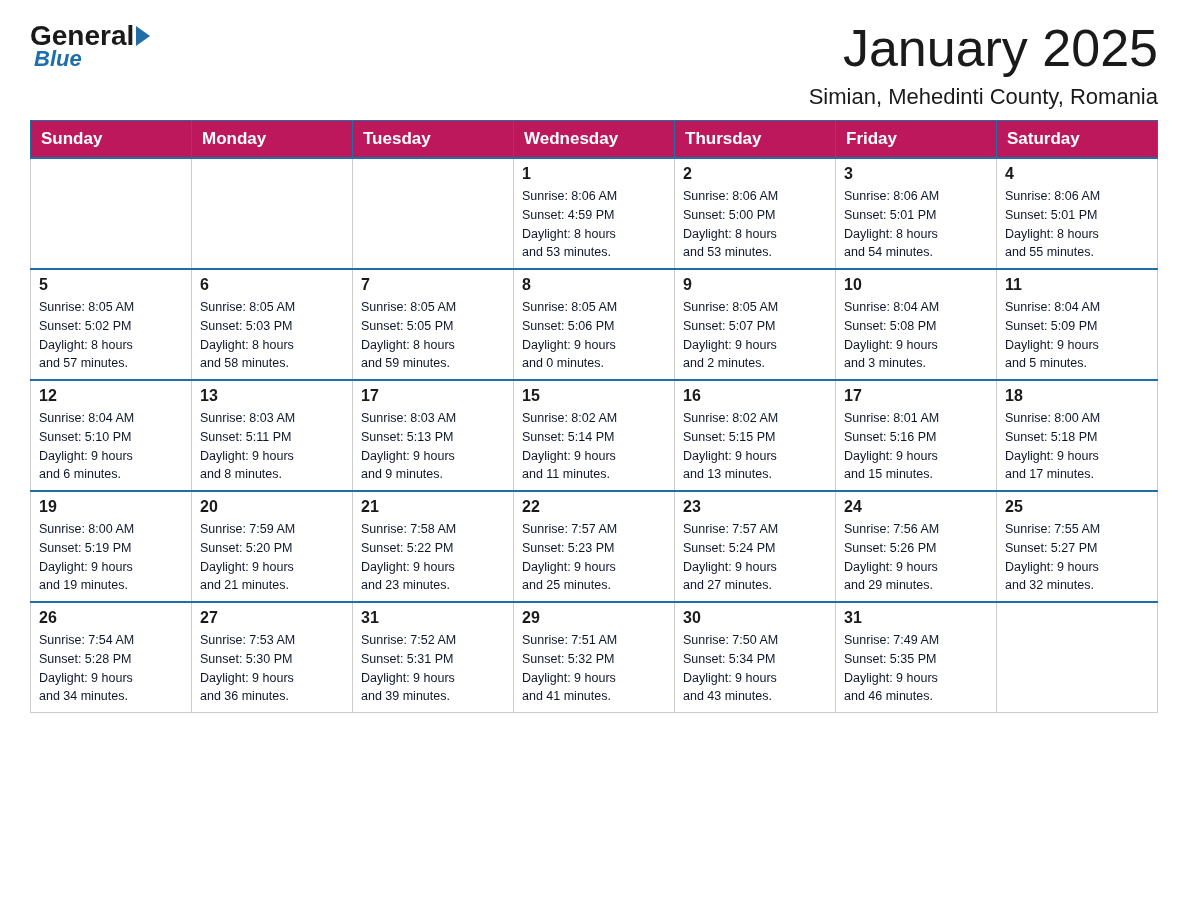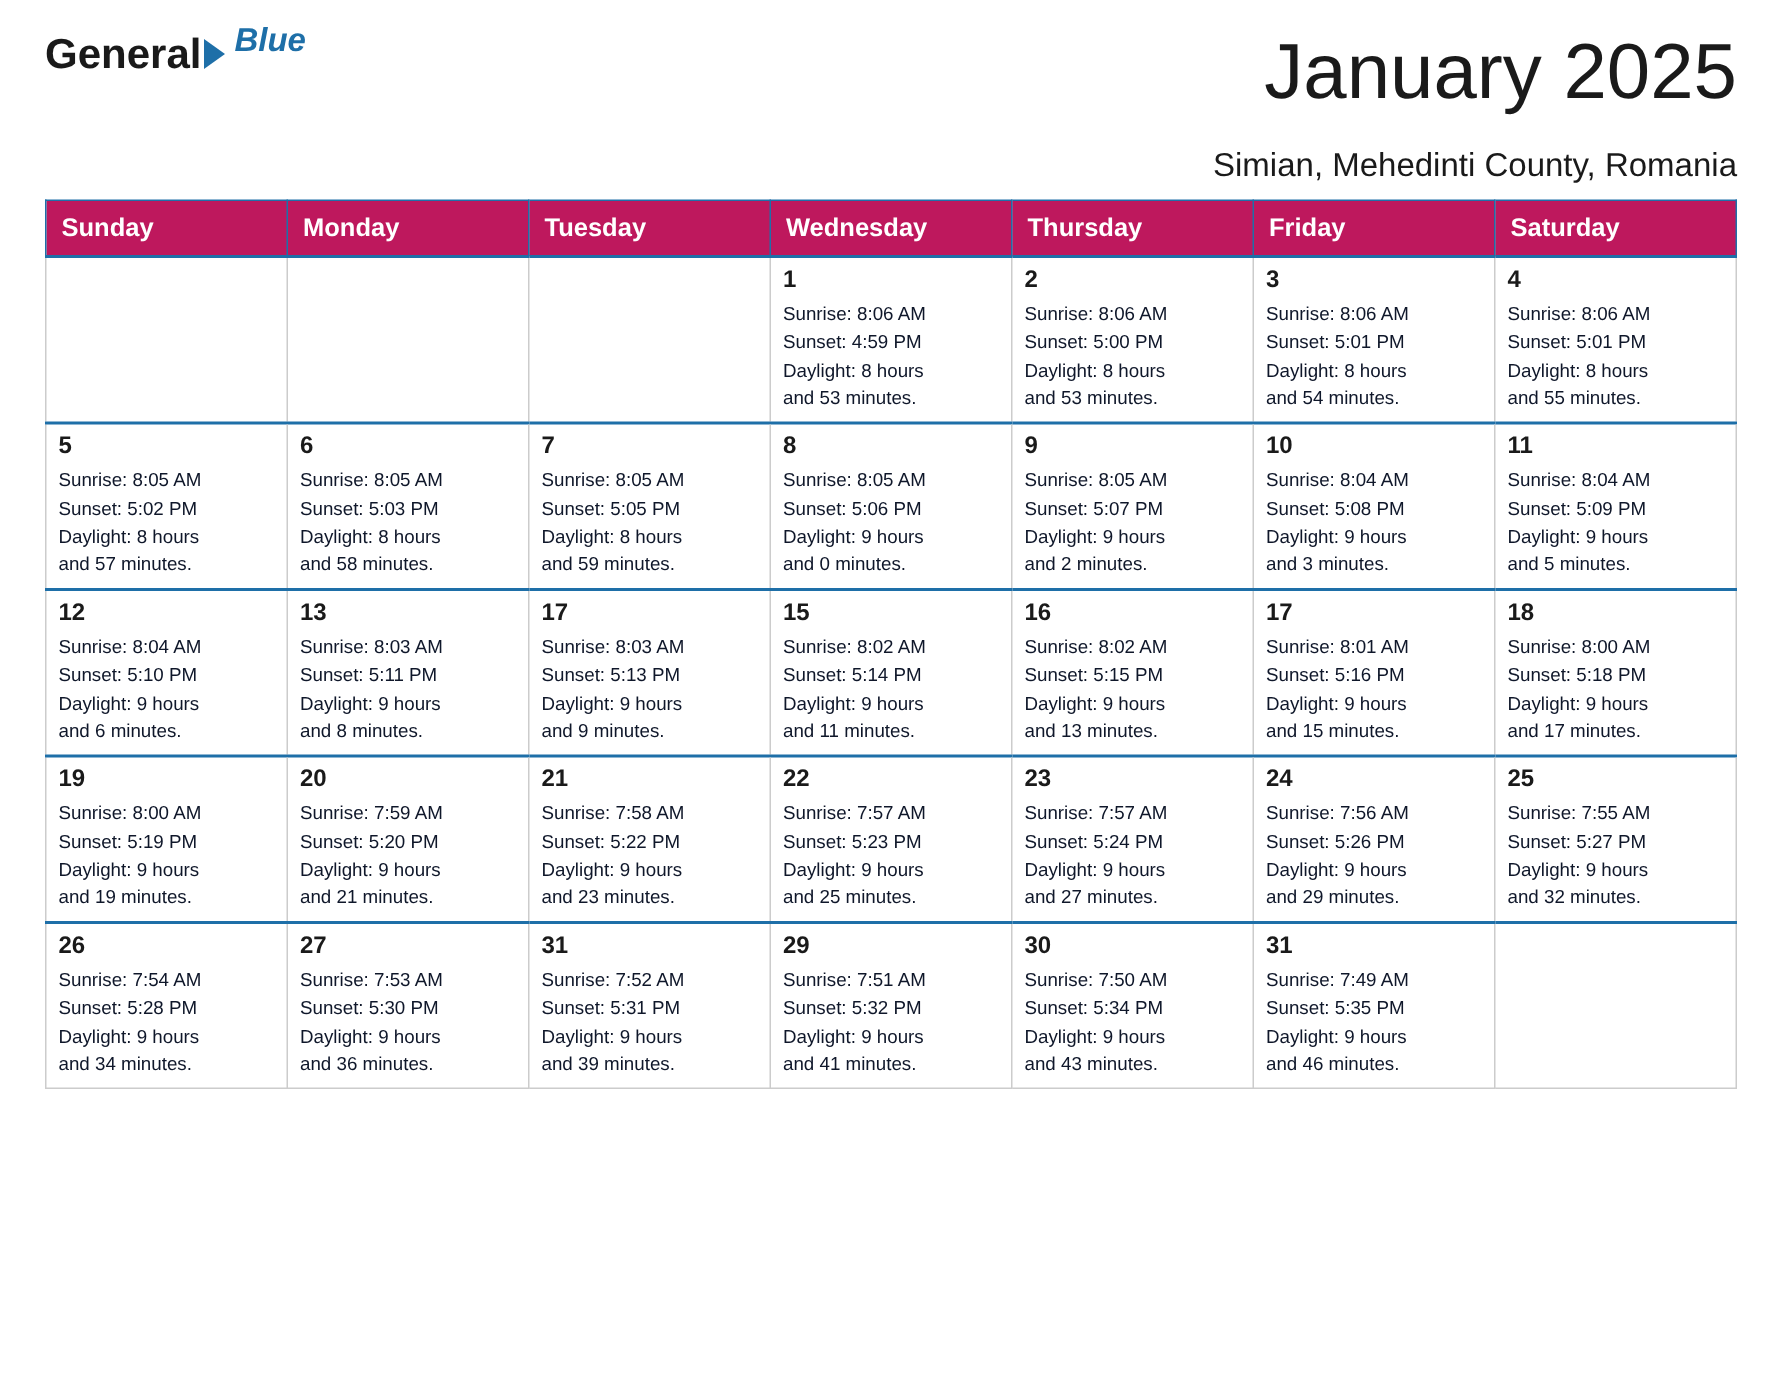--- a/index.html
+++ b/index.html
@@ -11,20 +11,21 @@
       padding: 20px 30px;
     }
     .header {
       display: flex;
       justify-content: space-between;
       align-items: flex-start;
       margin-bottom: 10px;
     }
     .logo {
       display: flex;
+      flex-direction: column;
       align-items: flex-start;
     }
     .logo-text {
       display: flex;
       align-items: center;
       font-size: 28px;
       font-weight: bold;
       color: #1a1a1a;
     }
     .logo-general {
@@ -52,21 +53,21 @@
     }
     .main-title {
       font-size: 52px;
       font-weight: normal;
       color: #1a1a1a;
       line-height: 1.1;
     }
     .subtitle {
       font-size: 22px;
       color: #1a1a1a;
-      margin-top: 20px;
+      margin-top: 7px;
     }
     .calendar {
       width: 100%;
       border-collapse: collapse;
       margin-top: 10px;
     }
     .calendar th {
       background-color: #be185d;
       color: #fff;
       font-size: 17px;

